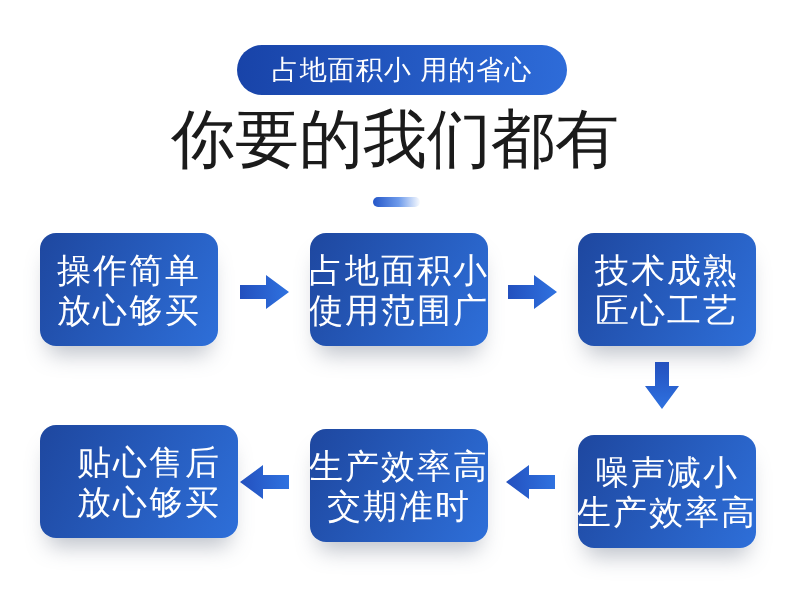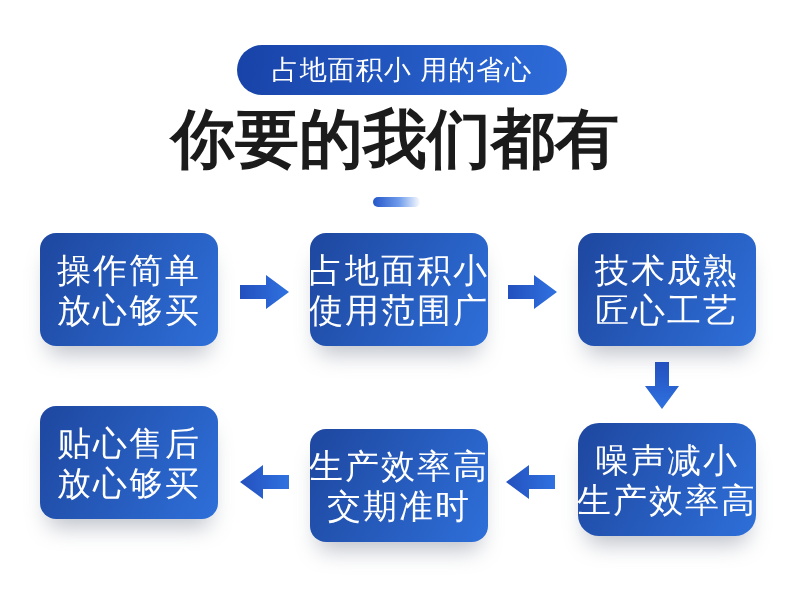--- a/index.html
+++ b/index.html
@@ -26,21 +26,21 @@
     letter-spacing: 1px;
     white-space: nowrap;
   }
   .title {
     position: absolute;
     left: 0; top: 96px;
     width: 100%;
     margin: 0;
     text-align: center;
     font-size: 64px;
-    font-weight: 700;
+    font-weight: 400;
     letter-spacing: 0px;
     color: #1B1B1B;
     line-height: 86px;
   }
   .dash {
     position: absolute;
     left: 373px; top: 197px;
     width: 47px; height: 10px;
     border-radius: 5px;
     background: linear-gradient(90deg, #2456C8 0%, #6E9BEB 55%, rgba(216,230,251,0.15) 100%);
@@ -57,23 +57,23 @@
   .fbox .line {
     color: #ffffff;
     font-size: 34px;
     line-height: 40px;
     letter-spacing: 2px;
     white-space: nowrap;
   }
   .p1 { left: 40px;  top: 233px; }
   .p2 { left: 310px; top: 233px; }
   .p3 { left: 578px; top: 233px; }
-  .p4 { left: 578px; top: 423px; border-radius: 21px; }
+  .p4 { left: 578px; top: 435px; }
   .p5 { left: 310px; top: 429px; }
-  .p6 { left: 40px;  top: 406px; }
+  .p6 { left: 40px;  top: 425px; padding-left: 20px; }
   .arrow { position: absolute; }
   .ar1 { left: 240px; top: 274px; }
   .ar2 { left: 508px; top: 274px; }
   .ad  { left: 644px; top: 362px; }
   .al1 { left: 505px; top: 464px; }
   .al2 { left: 239px; top: 464px; }
   .defs-holder { position: absolute; width: 0; height: 0; overflow: hidden; }
 </style>
 </head>
 <body>

